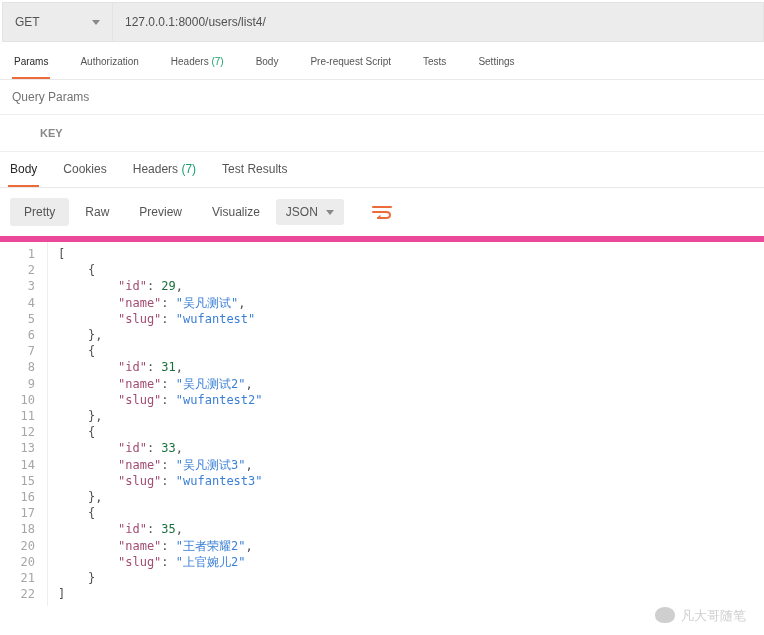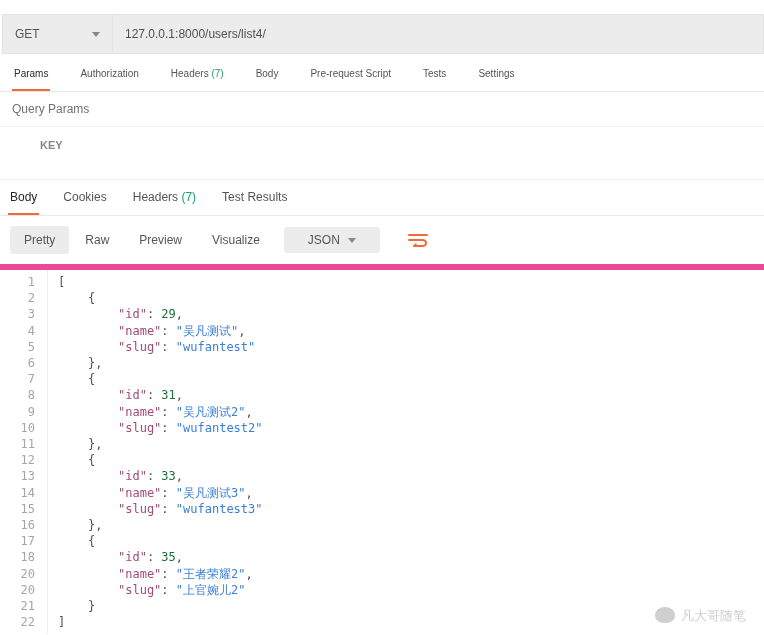--- a/index.html
+++ b/index.html
@@ -1,33 +1,33 @@
 <!DOCTYPE html>
 <html><head>
 <meta charset="utf-8">
 <style>
 *{box-sizing:border-box;margin:0;padding:0}
 body{font-family:-apple-system,BlinkMacSystemFont,"Segoe UI",Arial,sans-serif;font-size:12px;color:#282828;background:#fff;width:764px}
-.topbar{display:flex;border:1px solid #e3e3e3;height:40px;margin:14px 0 0 2px}
+.topbar{display:flex;border:1px solid #e3e3e3;height:40px;margin:2px 0 0 2px}
 .method{width:110px;background:#ececec;display:flex;align-items:center;justify-content:space-between;padding:0 12px;border-right:1px solid #e3e3e3;color:#555}
 .chev{width:0;height:0;border-left:4px solid transparent;border-right:4px solid transparent;border-top:5px solid #888}
 .url{flex:1;background:#ececec;display:flex;align-items:center;padding:0 12px;color:#505050}
 .tabs{display:flex;padding:14px 0 0 12px;border-bottom:1px solid #e8e8e8;gap:28px}
 .tab{padding:0 2px 10px;cursor:pointer;color:#555;font-size:10px}
 .tab.active{color:#282828;border-bottom:2px solid #ed6b3a}
 .badge{color:#1a9f6c}
 .qp{padding:10px 12px;color:#737373;font-size:12px;border-bottom:1px solid #eee}
-.keyrow{border-bottom:1px solid #eee;padding:12px 0 28px 40px;color:#888;font-weight:600;font-size:11px}
+.keyrow{border-bottom:1px solid #eee;padding:12px 0 12px 40px;color:#888;font-weight:600;font-size:11px}
 .rtabs{display:flex;padding:10px 0 0 8px;gap:22px;border-bottom:1px solid #e8e8e8}
 .rtab{padding:0 2px 9px;color:#555;cursor:pointer}
 .rtab.active{border-bottom:2px solid #ed6b3a;color:#282828}
 .toolbar{display:flex;align-items:center;gap:2px;padding:10px 10px;border-bottom:6px solid #ec4899}
 .btn{padding:7px 14px;color:#555;cursor:pointer;border-radius:3px}
 .btn.on{background:#ececec}
-.fmt{display:flex;align-items:center;background:#ececec;padding:6px 24px;border-radius:3px;gap:8px;color:#555;margin-left:8px}
+.fmt{display:flex;align-items:center;background:#ececec;padding:6px 10px;border-radius:3px;gap:8px;color:#555;margin-left:0}
 .wrapico{margin-left:16px;padding:6px 10px;display:flex;align-items:center}
 .wrapico svg{stroke:#ed6b3a;fill:none;stroke-width:2;stroke-linecap:round}
 .code{display:flex;font-family:Consolas,Monaco,monospace;font-size:12px;line-height:16.2px}
 .gut{width:48px;text-align:right;color:#a6a6a6;padding:4px 12px 4px 0;border-right:1px solid #eee;user-select:none}
 .src{padding:4px 0 4px 10px}
 .pun{color:#505050}
 .key{color:#a24d73}
 .num{color:#1a6e3a}
 .str{color:#3a7fd6}
 .ind1{padding-left:30px}

